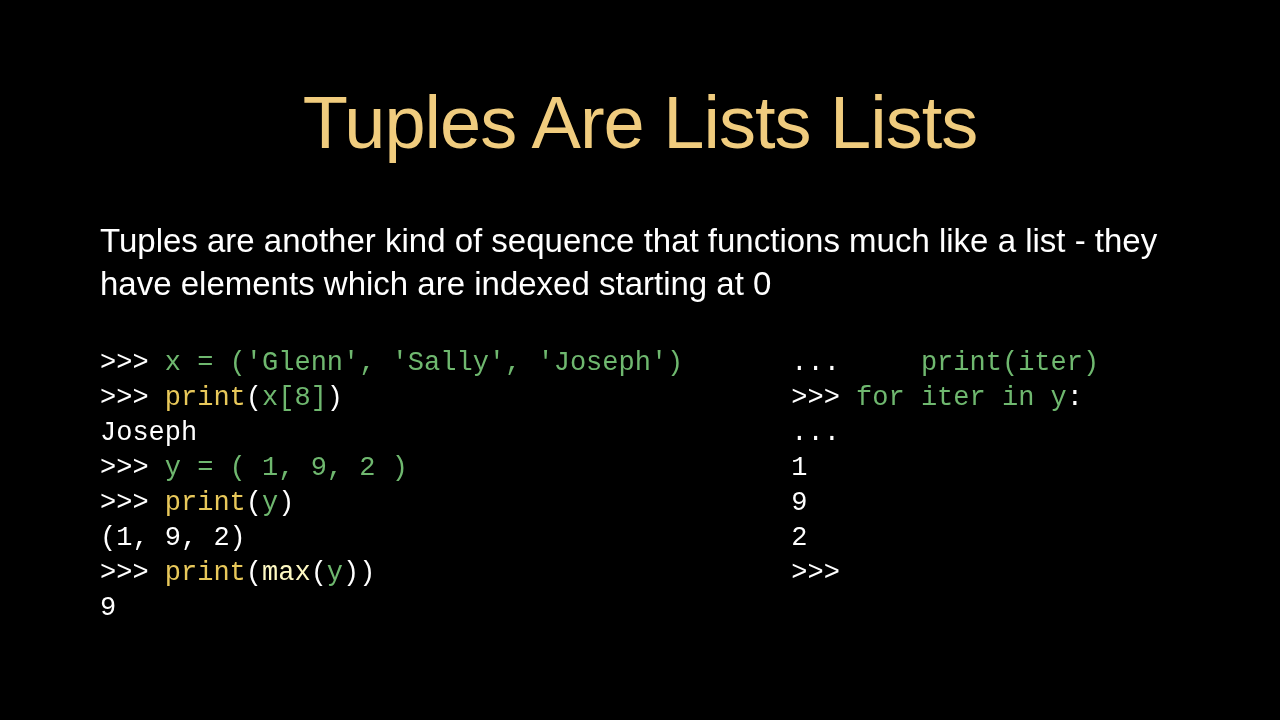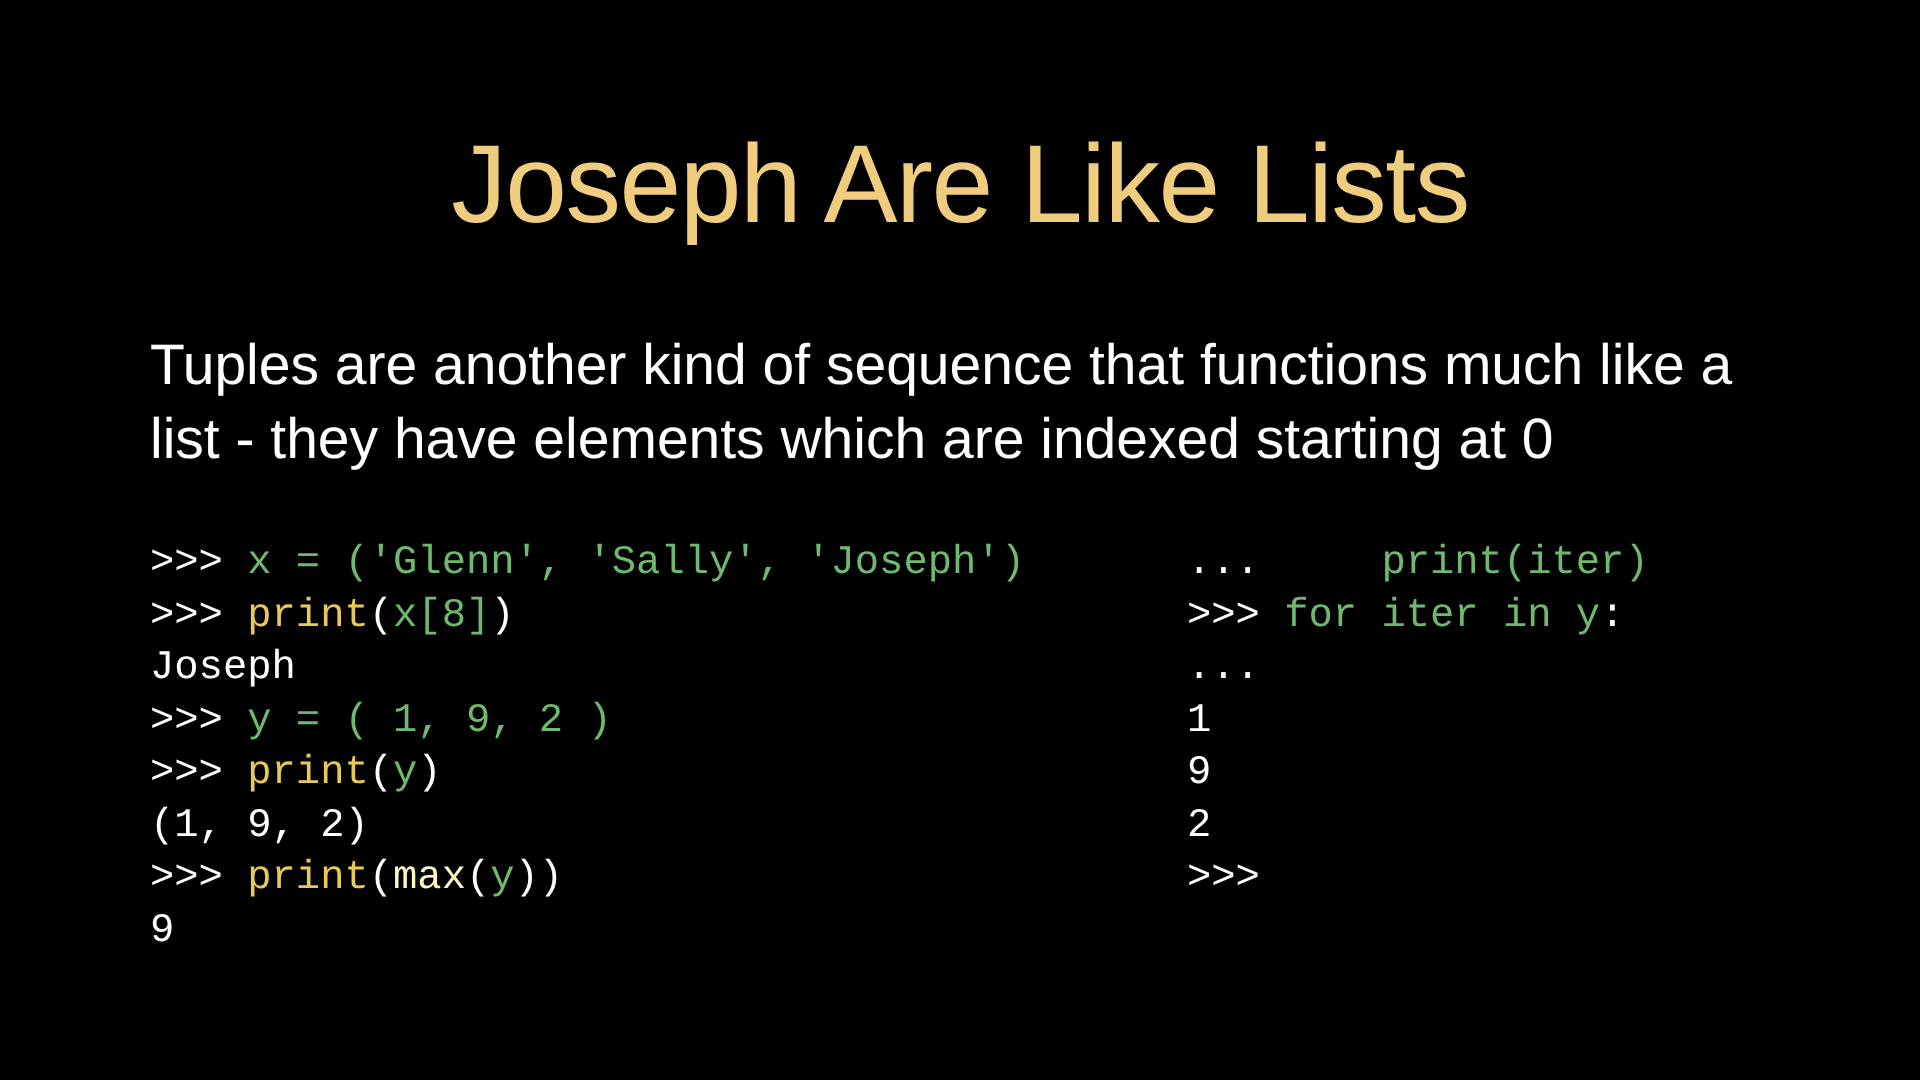--- a/index.html
+++ b/index.html
@@ -17,21 +17,21 @@
   }
   .title {
     font-size: 74px;
     color: #f0cc7e;
     text-align: center;
     font-weight: 400;
     margin-bottom: 55px;
     letter-spacing: -1px;
   }
   .body-text {
-    font-size: 38px;
+    font-size: 33px;
     color: #ffffff;
     line-height: 1.3;
     margin-bottom: 40px;
   }
   .code-columns {
     display: flex;
     gap: 108px;
   }
   .code-left {
     flex: 0 0 auto;
@@ -47,21 +47,21 @@
   }
   .c-white { color: #ffffff; }
   .c-yellow { color: #e8c85a; }
   .c-green { color: #6fb86f; }
   .c-pink { color: #fef9c3; }
 </style>
 </head>
 <body>
 
 <div class="slide">
-  <h1 class="title">Joseph Are Like Lists</h1>
+  <h1 class="title">Tuples Are Lists Lists</h1>
   <p class="body-text">Tuples are another kind of sequence that functions much like a list - they have elements which are indexed starting at 0</p>
 
   <div class="code-columns">
     <div class="code-left">
       <div class="code"><span class="c-white">&gt;&gt;&gt; </span><span class="c-green">x = ('Glenn', 'Sally', 'Joseph')</span></div>
       <div class="code"><span class="c-white">&gt;&gt;&gt; </span><span class="c-yellow">print</span><span class="c-white">(</span><span class="c-green">x[8]</span><span class="c-white">)</span></div>
       <div class="code c-white">Joseph</div>
       <div class="code"><span class="c-white">&gt;&gt;&gt; </span><span class="c-green">y = ( 1, 9, 2 )</span></div>
       <div class="code"><span class="c-white">&gt;&gt;&gt; </span><span class="c-yellow">print</span><span class="c-white">(</span><span class="c-green">y</span><span class="c-white">)</span></div>
       <div class="code c-white">(1, 9, 2)</div>

